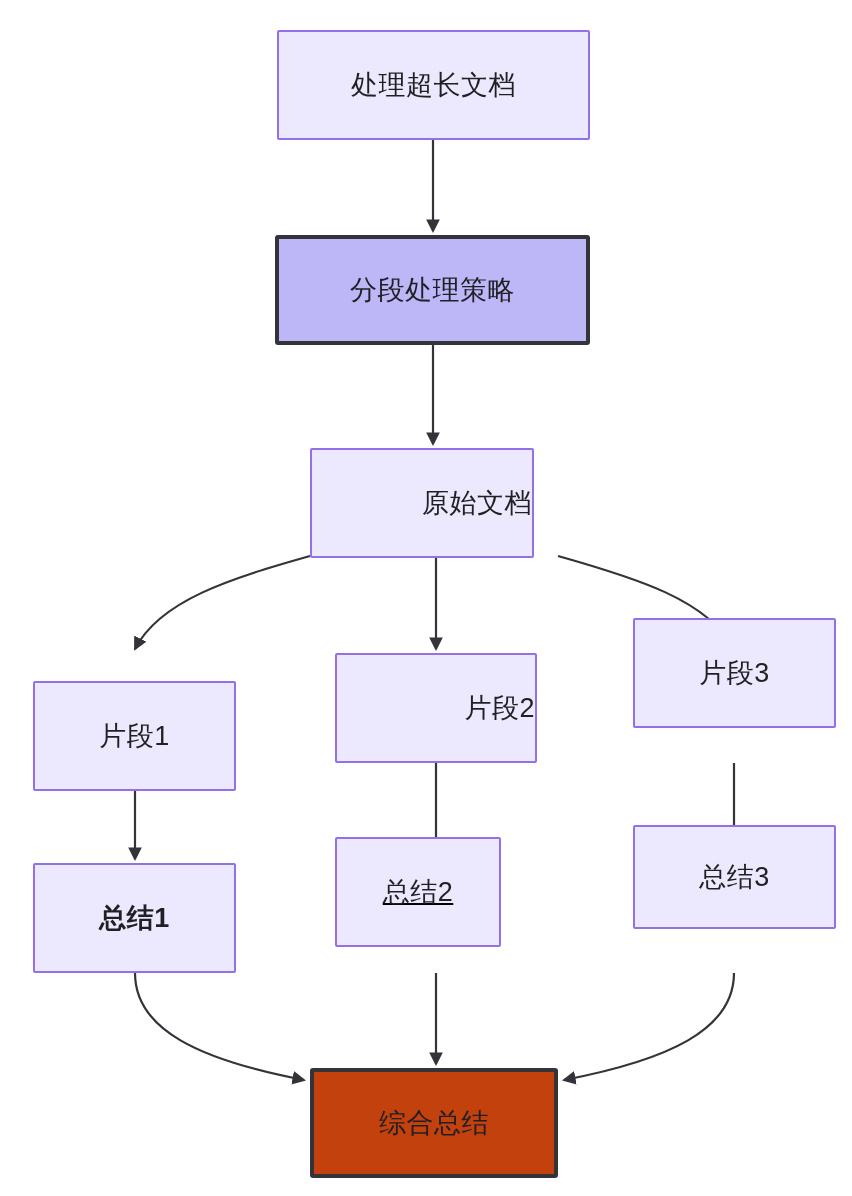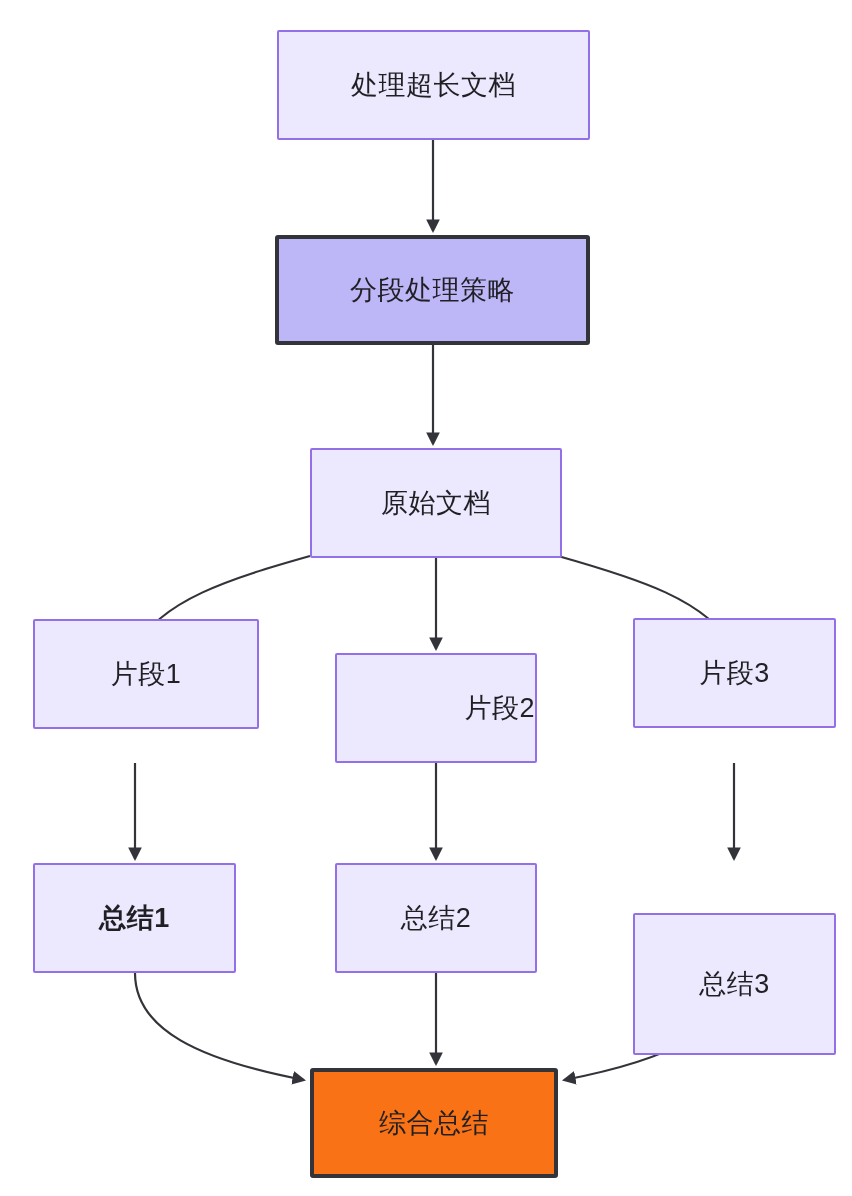--- a/index.html
+++ b/index.html
@@ -45,21 +45,21 @@
     background: #ECE8FD;
     border: 2px solid #9370E8;
     border-radius: 2px;
   }
   .node-highlight {
     background: #BDB6F7;
     border: 4px solid #33333a;
     border-radius: 3px;
   }
   .node-result {
-    background: #f97316;
+    background: #c2410c;
     border: 4px solid #33333a;
     border-radius: 3px;
   }
 </style>
 </head>
 <body>
 
 <div id="canvas">
 
   <svg id="edge-layer" viewBox="0 0 852 1196" width="852" height="1196" xmlns="http://www.w3.org/2000/svg">
@@ -94,45 +94,45 @@
   </svg>
 
   <div class="node node-plain" style="left:277px; top:30px; width:313px; height:110px;">
     <span class="node-label">处理超长文档</span>
   </div>
 
   <div class="node node-highlight" style="left:275px; top:235px; width:315px; height:110px;">
     <span class="node-label">分段处理策略</span>
   </div>
 
-  <div class="node node-plain" style="left:310px; top:448px; width:252px; height:110px;">
+  <div class="node node-plain" style="left:310px; top:448px; width:224px; height:110px;justify-content:flex-end;">
     <span class="node-label">原始文档</span>
   </div>
 
-  <div class="node node-plain" style="left:33px; top:619px; width:226px; height:110px;">
+  <div class="node node-plain" style="left:33px; top:681px; width:203px; height:110px;">
     <span class="node-label">片段1</span>
   </div>
 
   <div class="node node-plain" style="left:335px; top:653px; width:202px; height:110px;justify-content:flex-end;">
     <span class="node-label">片段2</span>
   </div>
 
   <div class="node node-plain" style="left:633px; top:618px; width:203px; height:110px;">
     <span class="node-label">片段3</span>
   </div>
 
   <div class="node node-plain" style="left:33px; top:863px; width:203px; height:110px;font-weight:bold;">
     <span class="node-label">总结1</span>
   </div>
 
-  <div class="node node-plain" style="left:335px; top:863px; width:202px; height:110px;">
+  <div class="node node-plain" style="left:335px; top:837px; width:166px; height:110px;text-decoration:underline;">
     <span class="node-label">总结2</span>
   </div>
 
-  <div class="node node-plain" style="left:633px; top:913px; width:203px; height:142px;">
+  <div class="node node-plain" style="left:633px; top:825px; width:203px; height:104px;">
     <span class="node-label">总结3</span>
   </div>
 
   <div class="node node-result" style="left:310px; top:1068px; width:248px; height:110px;">
     <span class="node-label">综合总结</span>
   </div>
 
 </div>
 
 </body></html>

